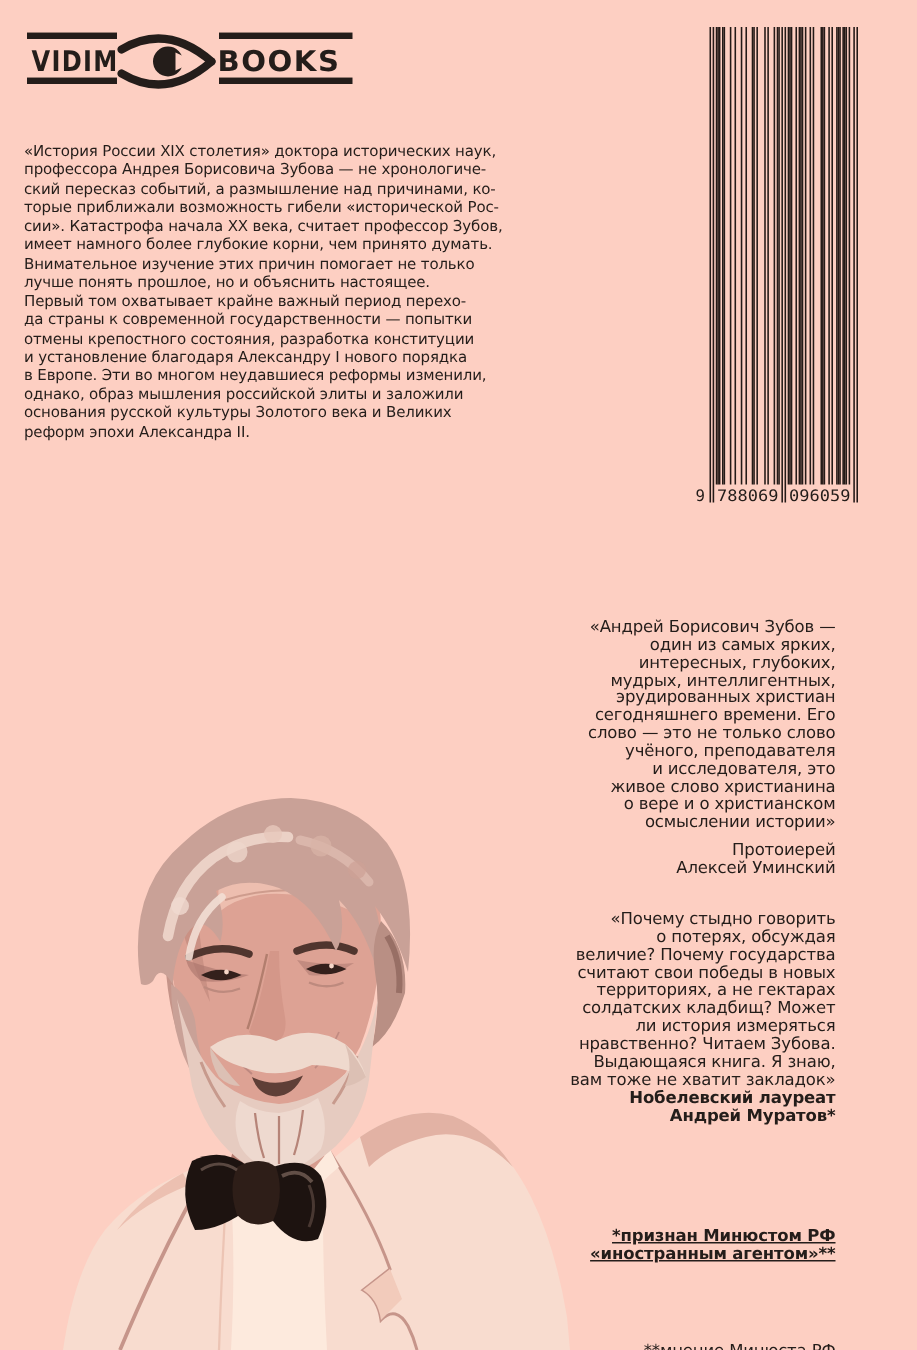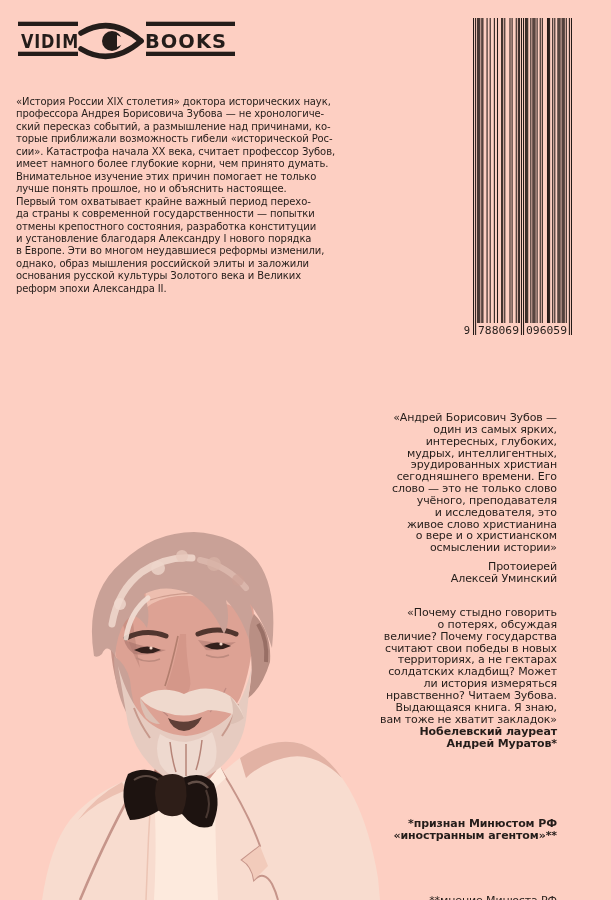--- a/index.html
+++ b/index.html
@@ -23,21 +23,21 @@
   .rcol{
     right:54px;width:330px;
     font-size:11px;line-height:11.85px;
     letter-spacing:-0.1px;
     text-align:right;
   }
   .q1{top:412px;}
   .a1{top:561px;font-weight:normal;}
   .q2{top:607px;}
   .a2{top:726px;font-weight:bold;}
-  .fn1{top:818px;font-weight:bold;}
+  .fn1{top:818px;font-weight:bold;text-decoration:underline;}
   .fn2{top:895px;font-weight:normal;}
   svg{overflow:visible;display:block;}
   .logo{left:18px;top:20px;}
   .barcode{left:461px;top:18px;}
   .portrait{left:0;top:528px;}
   .logo text{
     font-family:"DejaVu Sans","Liberation Sans",sans-serif;
     font-weight:bold;font-size:19px;fill:#241d1a;letter-spacing:1px;
   }
   .barcode text{

